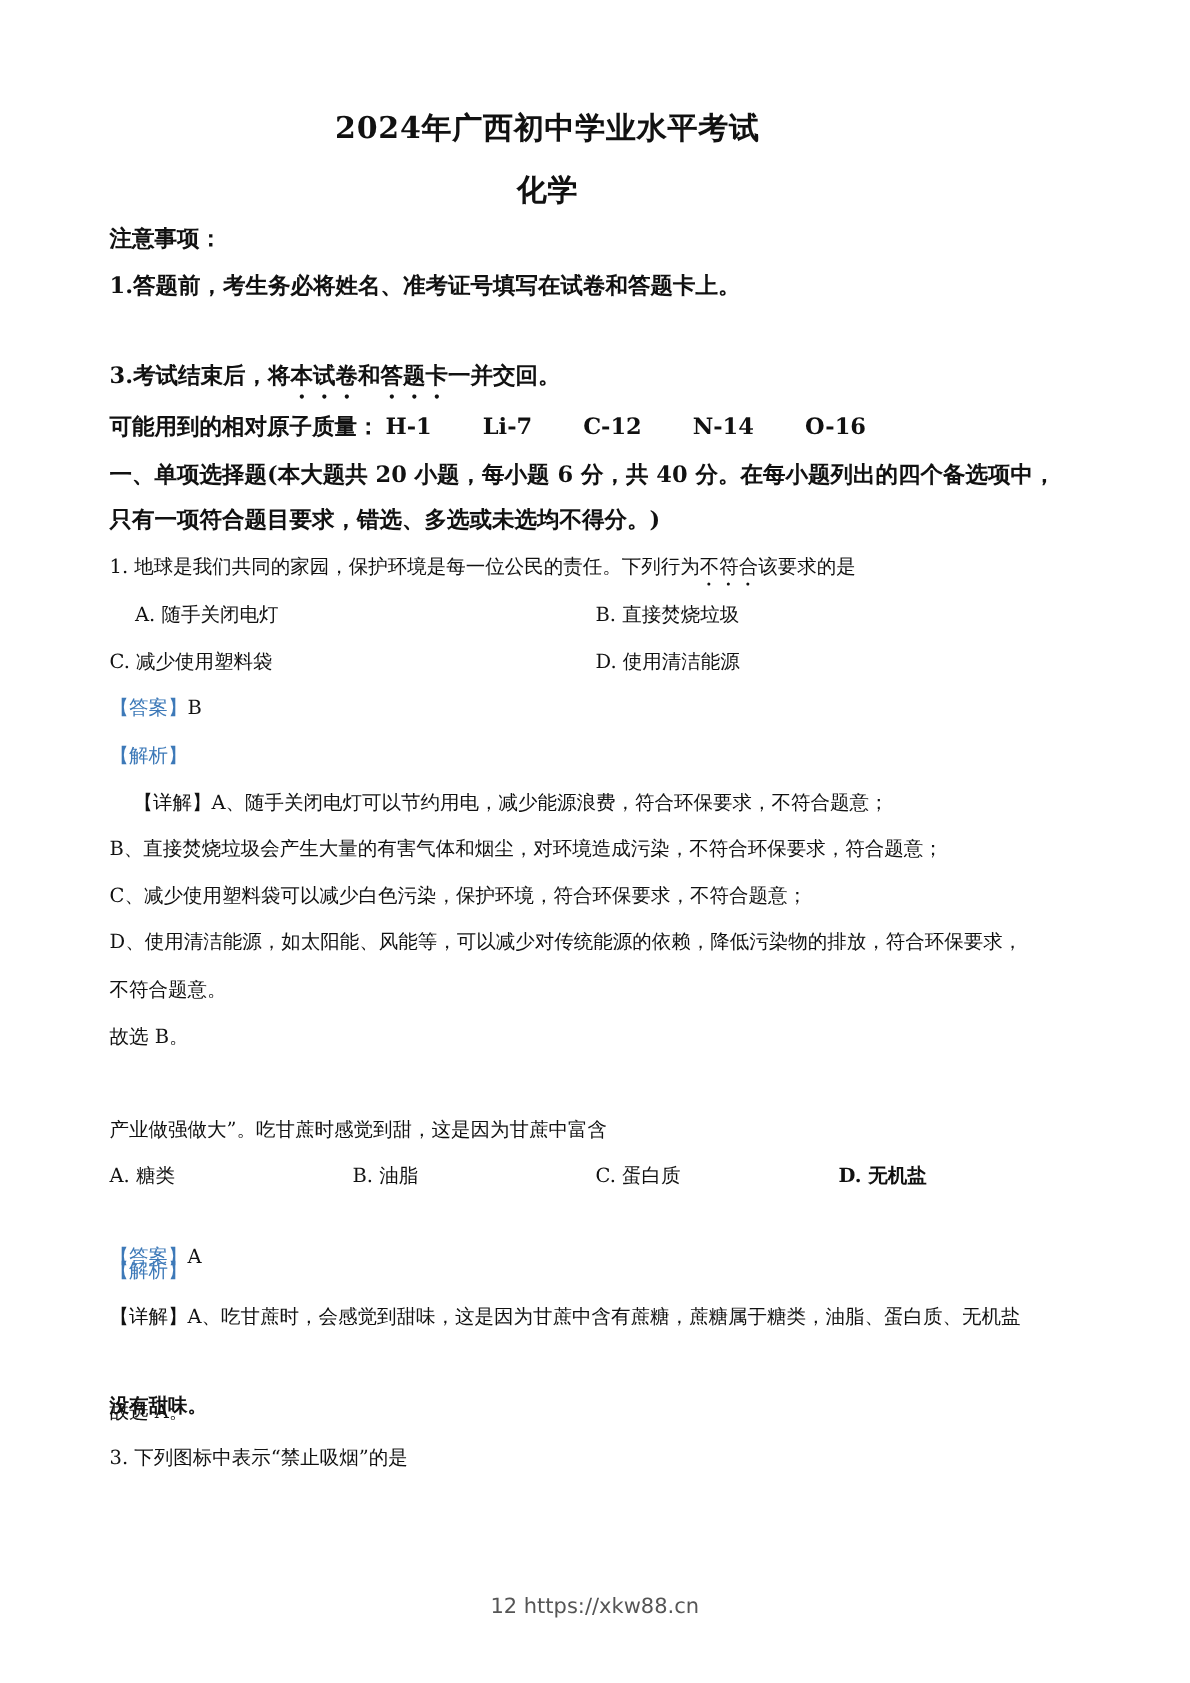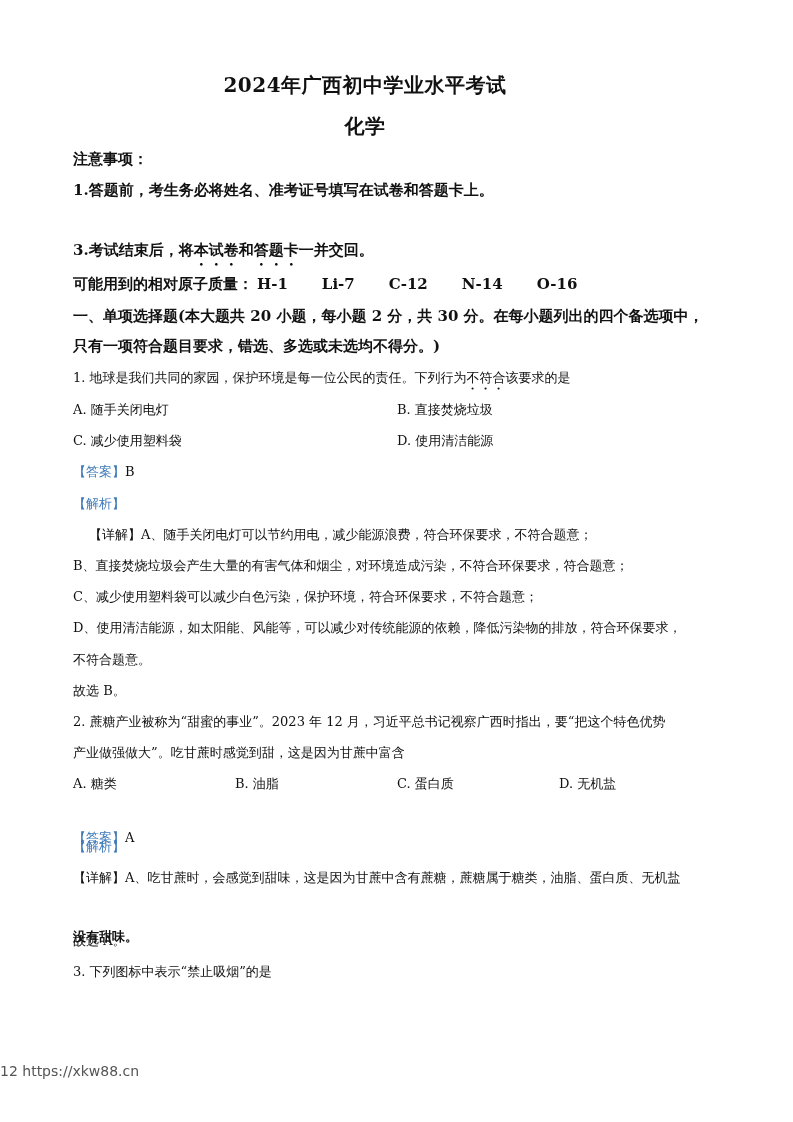--- a/index.html
+++ b/index.html
@@ -7,72 +7,71 @@
          font-family:"DejaVu Serif","Liberation Serif",serif; color:#111; }
   .page { position:absolute; left:0; top:0; width:793px; height:1122px; }
   .title { position:absolute; left:0; width:730px; text-align:center; font-weight:bold; font-size:20px; letter-spacing:0.5px; }
   .line { position:absolute; left:73px; white-space:nowrap;text-align:right; }
   .bold { font-weight:bold; font-size:15px; }
   .body { font-size:13px; }
   .tag { color:#3d79b8; }
   .mass span { display:inline-block; margin-right:34px; }
   .opt { position:absolute; white-space:nowrap; font-size:13px; }
   .dot { text-emphasis: dot; -webkit-text-emphasis: dot; text-emphasis-position: under; -webkit-text-emphasis-position: under; }
-  .footer { position:absolute; left:0; width:793px; top:1063px; text-align:left;
+  .footer { position:absolute; left:0; width:793px; top:1063px; text-align:center;
             font-family:"DejaVu Sans","Liberation Sans",sans-serif; font-size:14px; color:#555; }
 </style>
 </head>
 <body>
 
 <div class="page">
 
   <div class="title" style="top:72px;">2024年广西初中学业水平考试</div>
   <div class="title" style="top:113px;">化学</div>
 
   <div class="line bold" style="top:150px;">注意事项：</div>
   <div class="line bold" style="top:181px;">1.答题前，考生务必将姓名、准考证号填写在试卷和答题卡上。</div>
   <div class="line bold" style="top:241px;">
     <span>3.考试结束后，将</span><span class="dot">本试卷</span><span>和</span><span class="dot">答题卡</span><span>一并交回。</span>
   </div>
 
   <div class="line bold mass" style="top:275px;">
     <span style="margin-right:4px;">可能用到的相对原子质量：</span><span>H-1</span><span>Li-7</span><span>C-12</span><span>N-14</span><span>O-16</span>
   </div>
 
-  <div class="line bold" style="top:307px;">一、单项选择题(本大题共 20 小题，每小题 2 分，共 30 分。在每小题列出的四个备选项中，</div>
+  <div class="line bold" style="top:307px;">一、单项选择题(本大题共 20 小题，每小题 6 分，共 40 分。在每小题列出的四个备选项中，</div>
   <div class="line bold" style="top:337px;">只有一项符合题目要求，错选、多选或未选均不得分。)</div>
 
   <div class="line body" style="top:369px;">
     <span>1. 地球是我们共同的家园，保护环境是每一位公民的责任。下列行为</span><span class="dot">不符合</span><span>该要求的是</span>
   </div>
-  <div class="opt" style="left:73px; top:401px;">A. 随手关闭电灯</div>
+  <div class="opt" style="left:90px; top:401px;">A. 随手关闭电灯</div>
   <div class="opt" style="left:397px; top:401px;">B. 直接焚烧垃圾</div>
   <div class="opt" style="left:73px; top:432px;">C. 减少使用塑料袋</div>
   <div class="opt" style="left:397px; top:432px;">D. 使用清洁能源</div>
 
   <div class="line body" style="top:463px;">
     <span class="tag">【答案】</span><span>B</span>
   </div>
   <div class="line body tag" style="top:495px;">【解析】</div>
 
   <div class="line body" style="top:526px;margin-left:16px;">
     <span>【详解】</span><span>A、随手关闭电灯可以节约用电，减少能源浪费，符合环保要求，不符合题意；</span>
   </div>
   <div class="line body" style="top:557px;">B、直接焚烧垃圾会产生大量的有害气体和烟尘，对环境造成污染，不符合环保要求，符合题意；</div>
   <div class="line body" style="top:588px;">C、减少使用塑料袋可以减少白色污染，保护环境，符合环保要求，不符合题意；</div>
   <div class="line body" style="top:619px;">D、使用清洁能源，如太阳能、风能等，可以减少对传统能源的依赖，降低污染物的排放，符合环保要求，</div>
   <div class="line body" style="top:651px;">不符合题意。</div>
   <div class="line body" style="top:682px;">故选 B。</div>
 
-  <div class="line body" style="top:713px;">2. 蔗糖产业被称为“甜蜜的事业”。2023 年 12 月，习近平总书记视察广西时指出，要“把这个特色优势</div>
   <div class="line body" style="top:744px;">产业做强做大”。吃甘蔗时感觉到甜，这是因为甘蔗中富含</div>
   <div class="opt" style="left:73px; top:775px;">A. 糖类</div>
   <div class="opt" style="left:235px; top:775px;">B. 油脂</div>
   <div class="opt" style="left:397px; top:775px;">C. 蛋白质</div>
-  <div class="opt" style="left:559px; top:775px;">D. 无机盐</div>
+  <div class="opt" style="left:559px; top:775px;font-weight:bold;">D. 无机盐</div>
 
   <div class="line body" style="top:807px;margin-top:22px;">
     <span class="tag">【答案】</span><span>A</span>
   </div>
   <div class="line body tag" style="top:838px;">【解析】</div>
 
   <div class="line body" style="top:869px;">
     <span>【详解】</span><span>A、吃甘蔗时，会感觉到甜味，这是因为甘蔗中含有蔗糖，蔗糖属于糖类，油脂、蛋白质、无机盐</span>
   </div>
   <div class="line body" style="top:928px;font-weight:bold;">没有甜味。</div>

